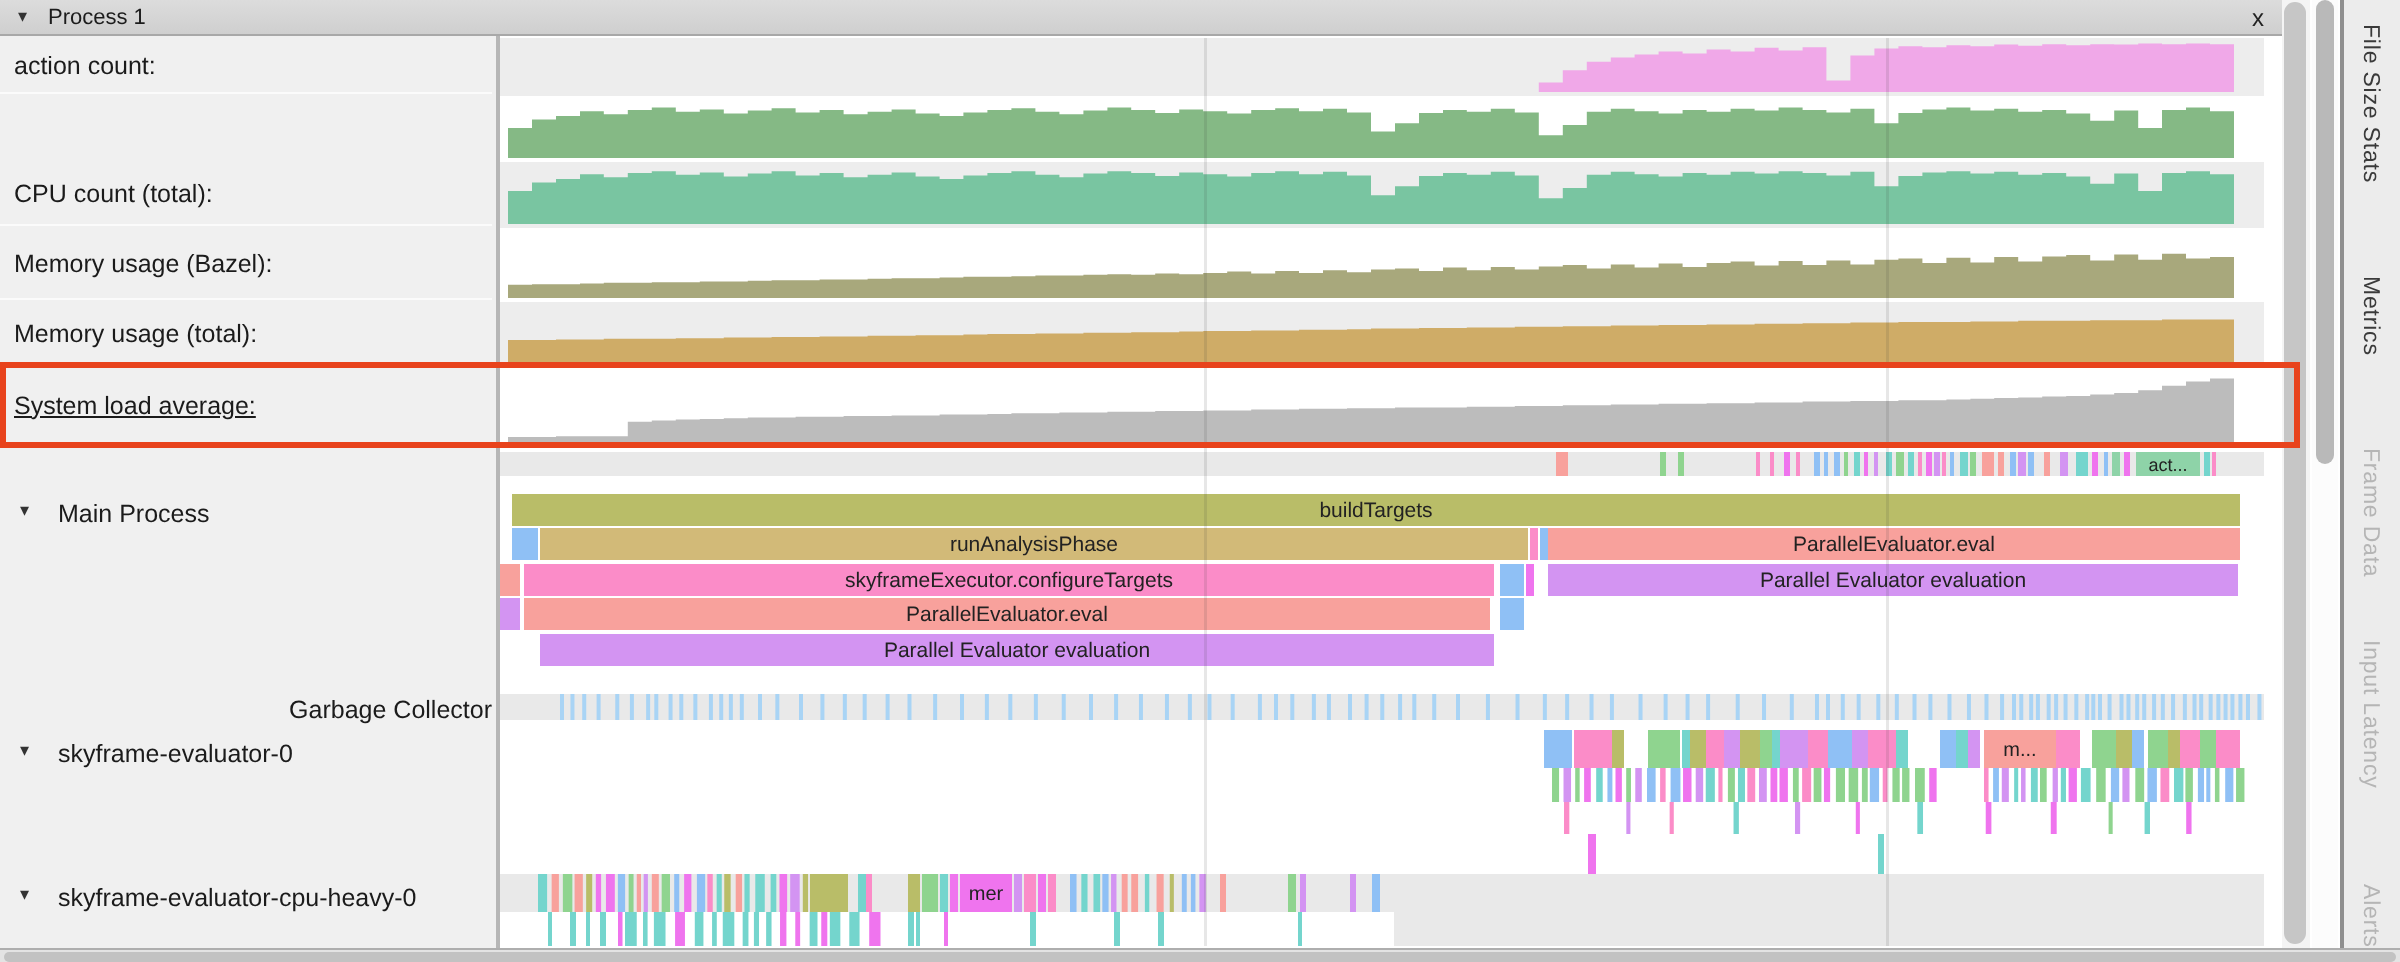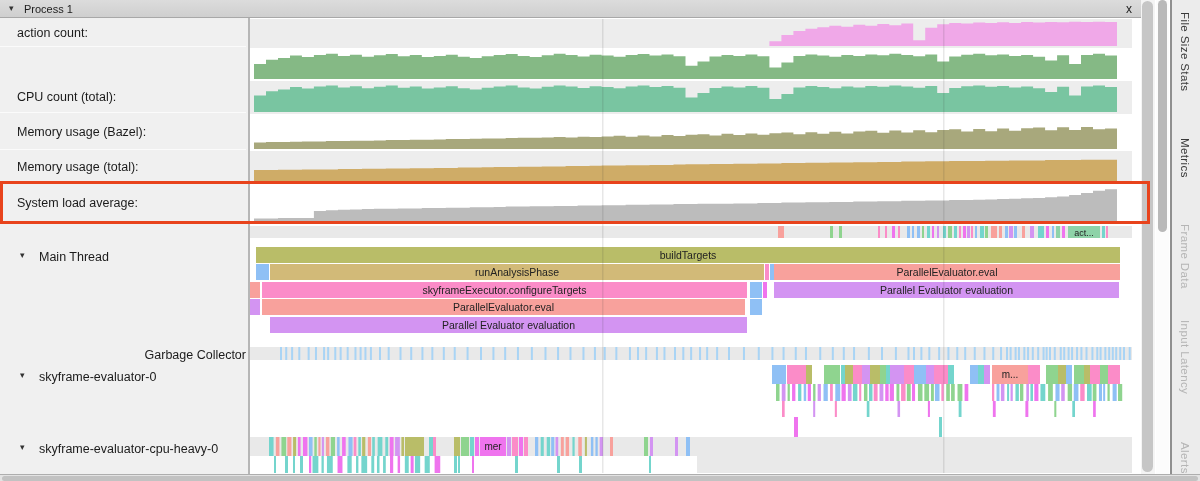--- a/index.html
+++ b/index.html
@@ -14,21 +14,21 @@
     background:linear-gradient(#dcdcdc,#cfcfcf);
     border-bottom:1px solid #a8a8a8;box-sizing:border-box;
     font-size:11px;color:#1c1c1c;
   }
   #panel-header .arr{position:absolute;left:9px;top:3px;font-size:9px;color:#333;}
   #panel-header .title{position:absolute;left:24px;top:3px;}
   #close-btn{position:absolute;left:1122px;top:2px;font-size:12px;color:#222;cursor:default;padding:0 4px;}
   #sidebar{position:absolute;left:0;top:18px;width:250px;height:456px;background:#f0f0f0;
     border-right:2px solid #b6b6b6;box-sizing:border-box;}
   .srow{position:absolute;left:0;width:246px;display:flex;align-items:center;
-    font-size:12.5px;color:#1b1b1b;padding-left:17px;box-sizing:border-box;}
+    font-size:12.5px;color:#1b1b1b;padding-left:7px;box-sizing:border-box;}
   .srow.metric{border-bottom:1px solid #fbfbfb;}
   .srow .arr{font-size:9px;color:#333;width:0;display:inline-block;}
   .srow.has-arrow .arr{width:19px;padding-left:3px;}
   .srow.toprow{align-items:flex-start;padding-top:4px;}
   #timeline{position:absolute;left:250px;top:18px;width:890px;height:456px;}
   #highlight-box{position:absolute;left:0;top:181px;width:1150px;height:43px;
     border:3px solid #e8431c;box-sizing:border-box;z-index:40;pointer-events:none;}
   
   #scrollbar-v1{position:absolute;left:1141px;top:0;width:14px;height:474px;background:#f4f4f4;}
   #scrollbar-v1 .thumb{position:absolute;left:1px;top:1px;width:11px;height:471px;background:#c6c6c6;border-radius:6px;}
@@ -65,27 +65,27 @@
         <span>CPU count (total):</span>
       </div>
     <div class="srow metric" style="top:96px;height:36px;">
         <span class="arr"></span>
         <span>Memory usage (Bazel):</span>
       </div>
     <div class="srow metric" style="top:133px;height:32px;text-align:center;">
         <span class="arr"></span>
         <span>Memory usage (total):</span>
       </div>
-    <div class="srow metric" style="top:166px;height:38px;">
+    <div class="srow metric" style="top:166px;height:38px;text-decoration:underline;">
         <span class="arr"></span>
         <span>System load average:</span>
       </div>
     <div class="srow has-arrow toprow" style="top:228px;height:20px;">
         <span class="arr">▾</span>
-        <span>Main Thread</span>
+        <span>Main Process</span>
       </div>
     <div class="srow" style="top:328px;height:17px;justify-content:flex-end;">
         <span class="arr"></span>
         <span>Garbage Collector</span>
       </div>
     <div class="srow has-arrow toprow" style="top:348px;height:20px;">
         <span class="arr">▾</span>
         <span>skyframe-evaluator-0</span>
       </div>
     <div class="srow has-arrow toprow" style="top:420px;height:20px;">

